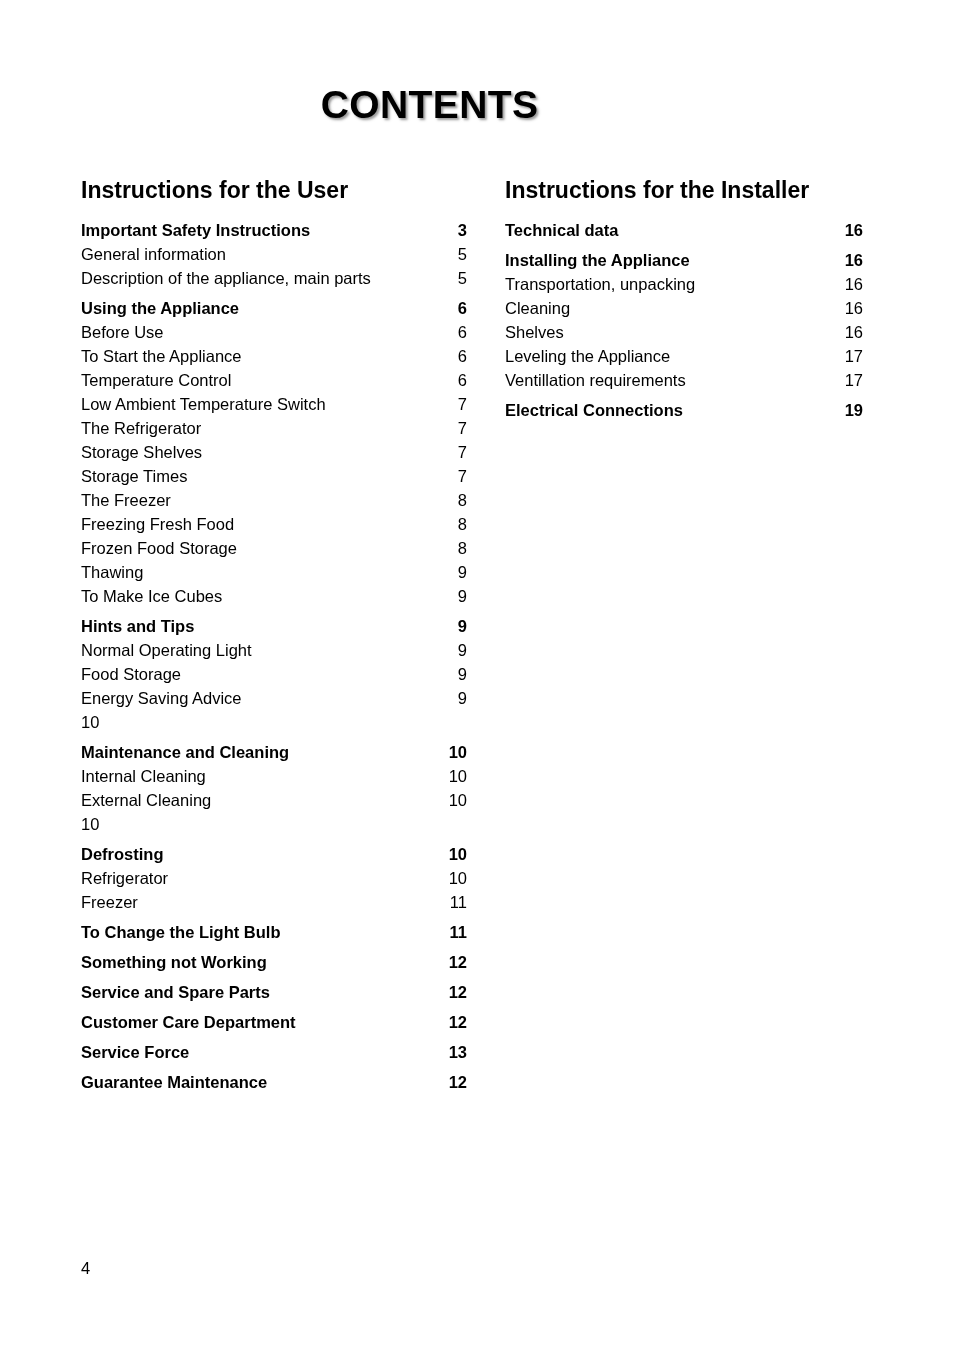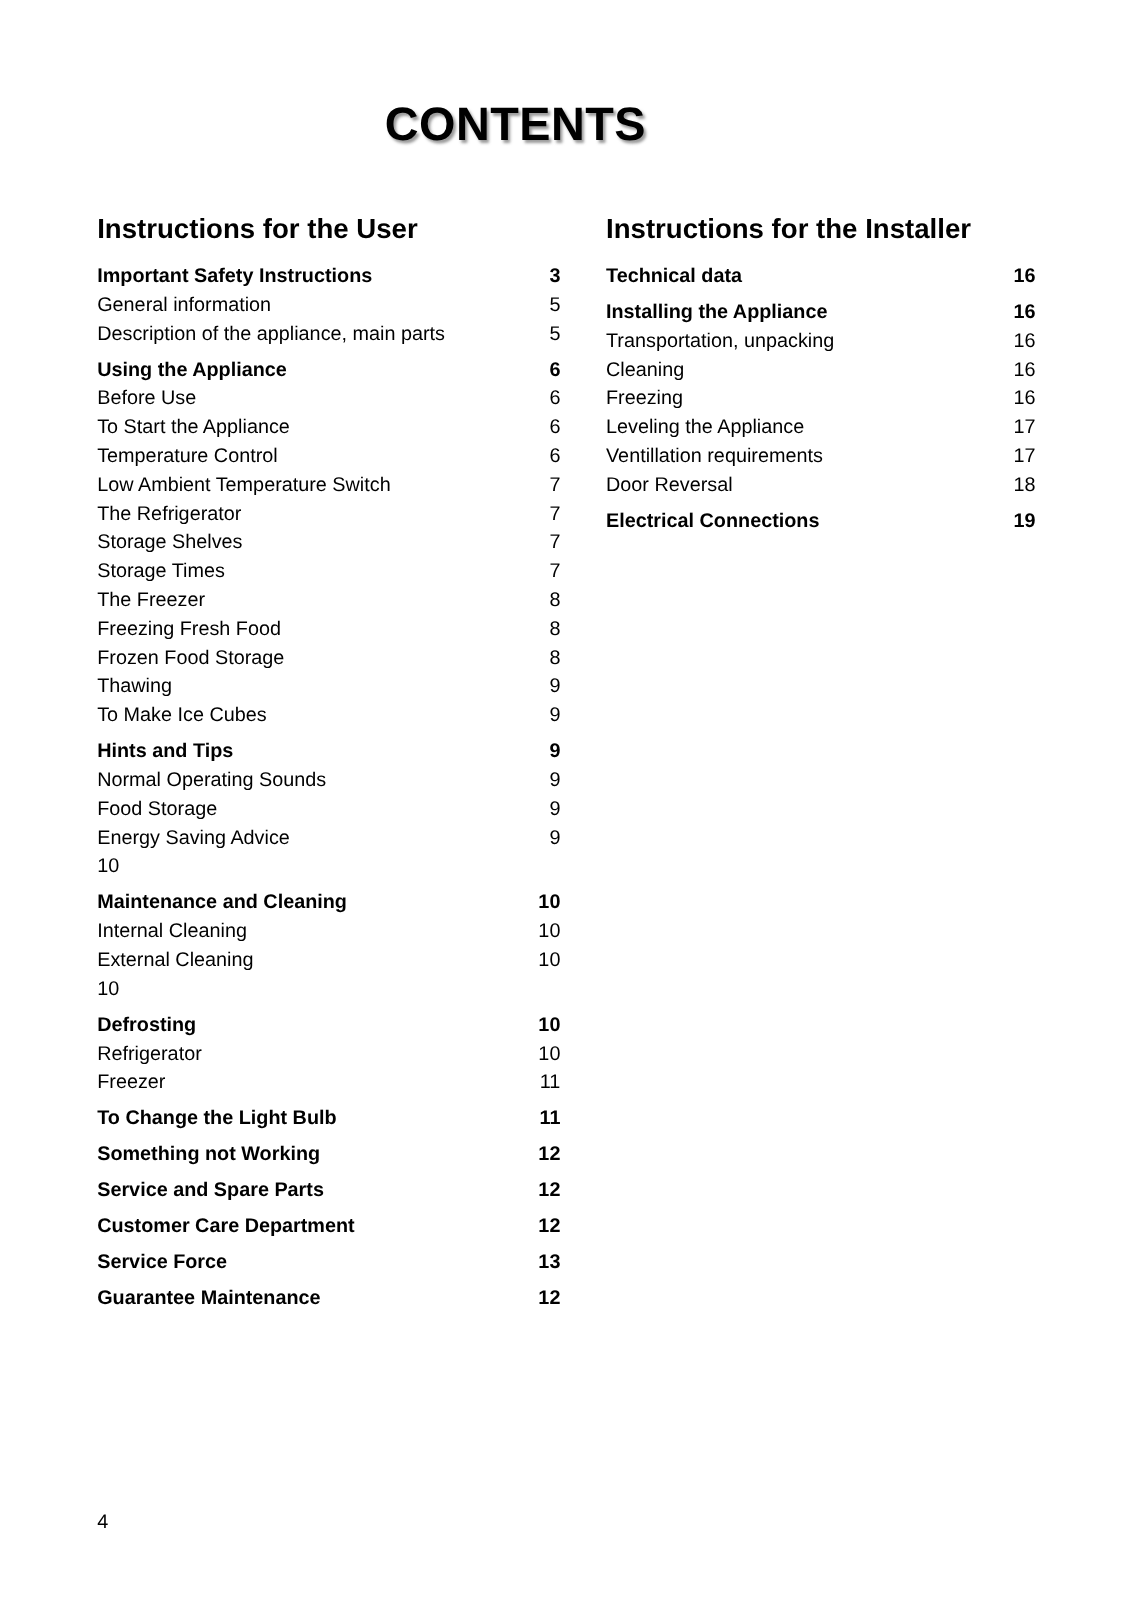--- a/index.html
+++ b/index.html
@@ -157,21 +157,21 @@
             <span class="toc-label">To Make Ice Cubes</span>
             <span class="toc-page">9</span>
           </div>
         </div>
         <div class="toc-group">
           <div class="toc-row is-section">
             <span class="toc-label">Hints and Tips</span>
             <span class="toc-page">9</span>
           </div>
           <div class="toc-row">
-            <span class="toc-label">Normal Operating Sounds</span>
+            <span class="toc-label">Normal Operating Light</span>
             <span class="toc-page">9</span>
           </div>
           <div class="toc-row">
             <span class="toc-label">Food Storage</span>
             <span class="toc-page">9</span>
           </div>
           <div class="toc-row">
             <span class="toc-label">Energy Saving Advice</span>
             <span class="toc-page">9</span>
           </div>
@@ -265,35 +265,31 @@
           </div>
           <div class="toc-row">
             <span class="toc-label">Transportation, unpacking</span>
             <span class="toc-page">16</span>
           </div>
           <div class="toc-row">
             <span class="toc-label">Cleaning</span>
             <span class="toc-page">16</span>
           </div>
           <div class="toc-row">
-            <span class="toc-label">Freezing</span>
+            <span class="toc-label">Shelves</span>
             <span class="toc-page">16</span>
           </div>
           <div class="toc-row">
             <span class="toc-label">Leveling the Appliance</span>
             <span class="toc-page">17</span>
           </div>
           <div class="toc-row">
             <span class="toc-label">Ventillation requirements</span>
             <span class="toc-page">17</span>
           </div>
-          <div class="toc-row">
-            <span class="toc-label">Door Reversal</span>
-            <span class="toc-page">18</span>
-          </div>
         </div>
         <div class="toc-group">
           <div class="toc-row is-section">
             <span class="toc-label">Electrical Connections</span>
             <span class="toc-page">19</span>
           </div>
         </div>
       </div>
   </div>
 

